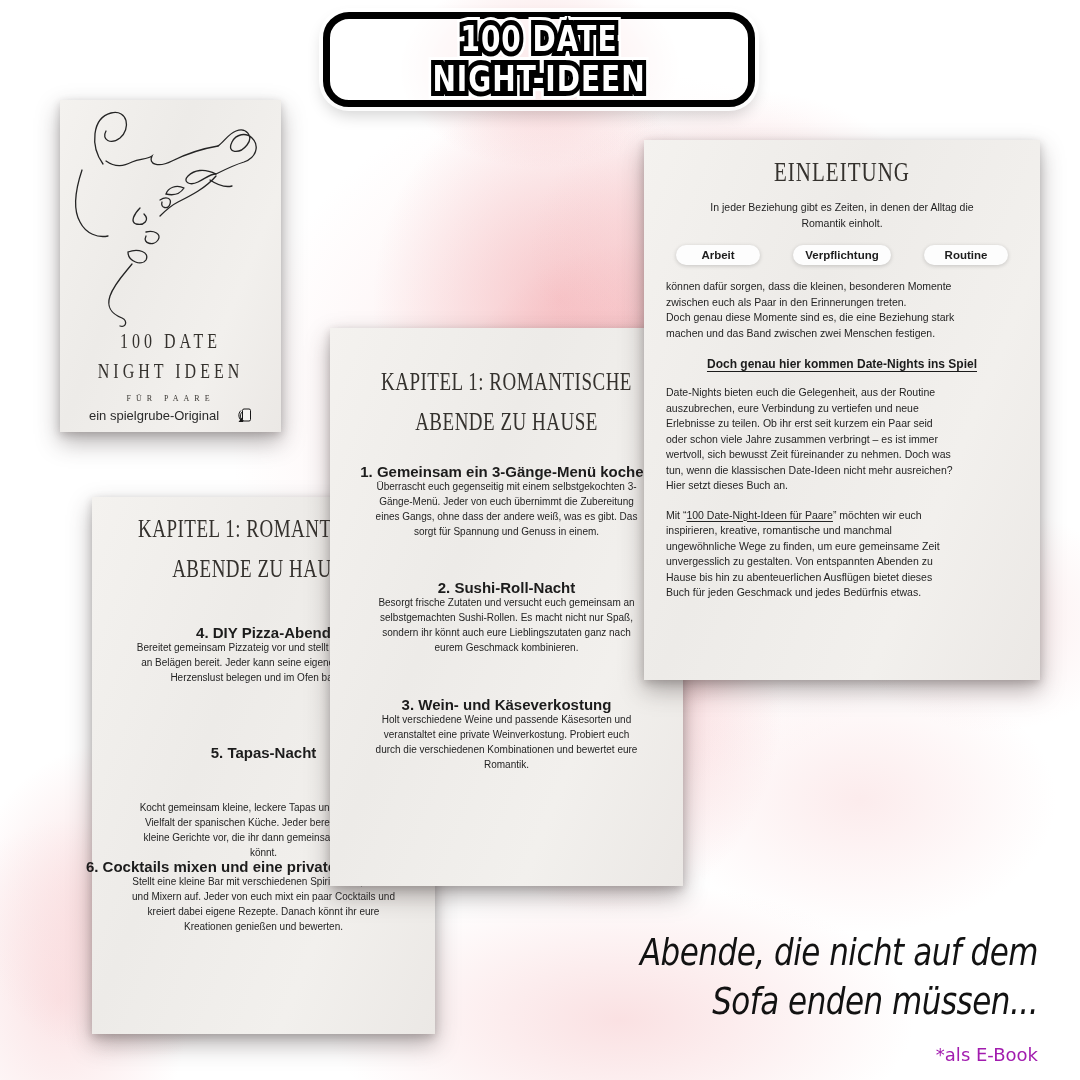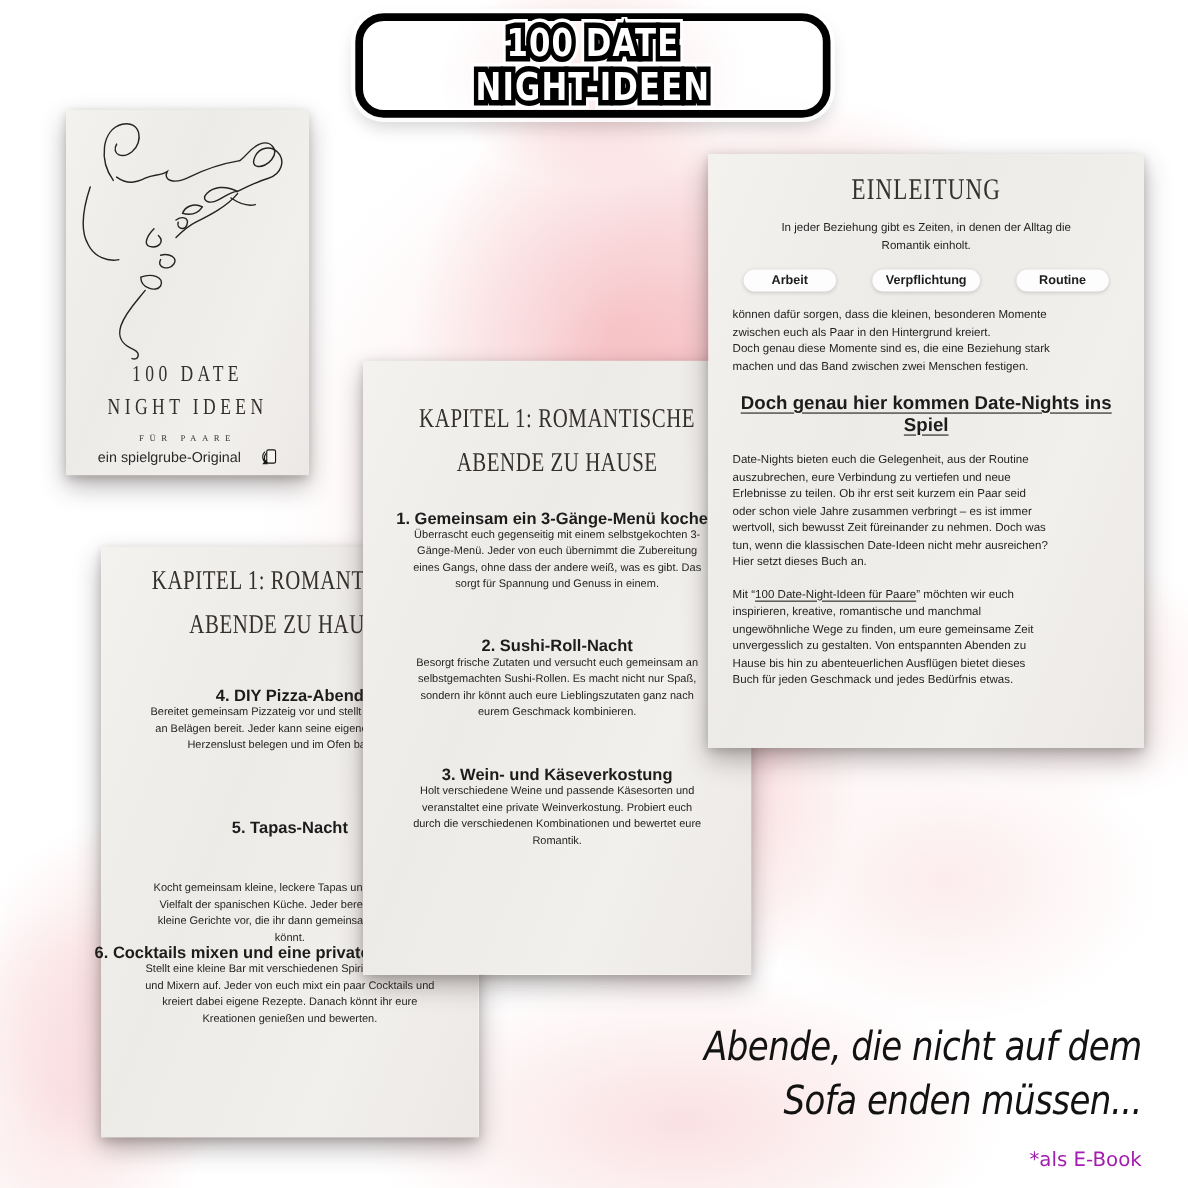--- a/index.html
+++ b/index.html
@@ -50,21 +50,21 @@
   
   .intro{padding:18px 22px 0 22px;box-sizing:border-box;font-size:10.5px;}
   .intro-title{text-align:center;font-size:21px;letter-spacing:1px;line-height:28px;}
   .lead{margin-top:14px;}
   .lead .tline{font-size:10.5px;line-height:15.5px;}
   .pills{margin-top:14px;display:flex;justify-content:space-between;padding:0 10px;}
   .pill{background:#fdfdfd;border-radius:12px;min-width:60px;padding:4px 12px;text-align:center;
         font-weight:bold;font-size:11.5px;color:#1d1d1d;box-shadow:0 1px 4px rgba(0,0,0,.18);}
   .para{margin-top:14px;}
   .para .tline{white-space:nowrap;font-size:10.5px;line-height:15.5px;color:#242424;}
-  .intro-heading{margin-top:16px;text-align:center;font-weight:bold;font-size:17px;
+  .intro-heading{margin-top:16px;text-align:center;font-weight:bold;font-size:12px;
                  text-decoration:underline;text-underline-offset:3px;color:#1c1c1c;}
   .u{text-decoration:underline;text-underline-offset:2px;}
   
   .badge{
     position:absolute;left:323px;top:12px;width:432px;height:95px;box-sizing:border-box;
     border:7px solid #000;border-radius:26px;background:rgba(255,255,255,.45);
     box-shadow:0 0 0 4px rgba(255,255,255,.9), 0 8px 16px rgba(0,0,0,.18);
     display:flex;flex-direction:column;justify-content:center;
   }
   .badge-line{position:relative;height:40px;line-height:40px;text-align:center;
@@ -192,21 +192,21 @@
       <div class="tline">In jeder Beziehung gibt es Zeiten, in denen der Alltag die</div>
       <div class="tline">Romantik einholt.</div>
     </div>
   <div class="pills">
     <span class="pill">Arbeit</span>
     <span class="pill">Verpflichtung</span>
     <span class="pill">Routine</span>
   </div>
   <div class="para">
       <div class="tline">können dafür sorgen, dass die kleinen, besonderen Momente</div>
-      <div class="tline">zwischen euch als Paar in den Hintergrund kreiert.</div>
+      <div class="tline">zwischen euch als Paar in den Erinnerungen treten.</div>
       <div class="tline">Doch genau diese Momente sind es, die eine Beziehung stark</div>
       <div class="tline">machen und das Band zwischen zwei Menschen festigen.</div>
     </div>
   <div class="intro-heading">Doch genau hier kommen Date-Nights ins Spiel</div>
   <div class="para">
       <div class="tline">Date-Nights bieten euch die Gelegenheit, aus der Routine</div>
       <div class="tline">auszubrechen, eure Verbindung zu vertiefen und neue</div>
       <div class="tline">Erlebnisse zu teilen. Ob ihr erst seit kurzem ein Paar seid</div>
       <div class="tline">oder schon viele Jahre zusammen verbringt – es ist immer</div>
       <div class="tline">wertvoll, sich bewusst Zeit füreinander zu nehmen. Doch was</div>

